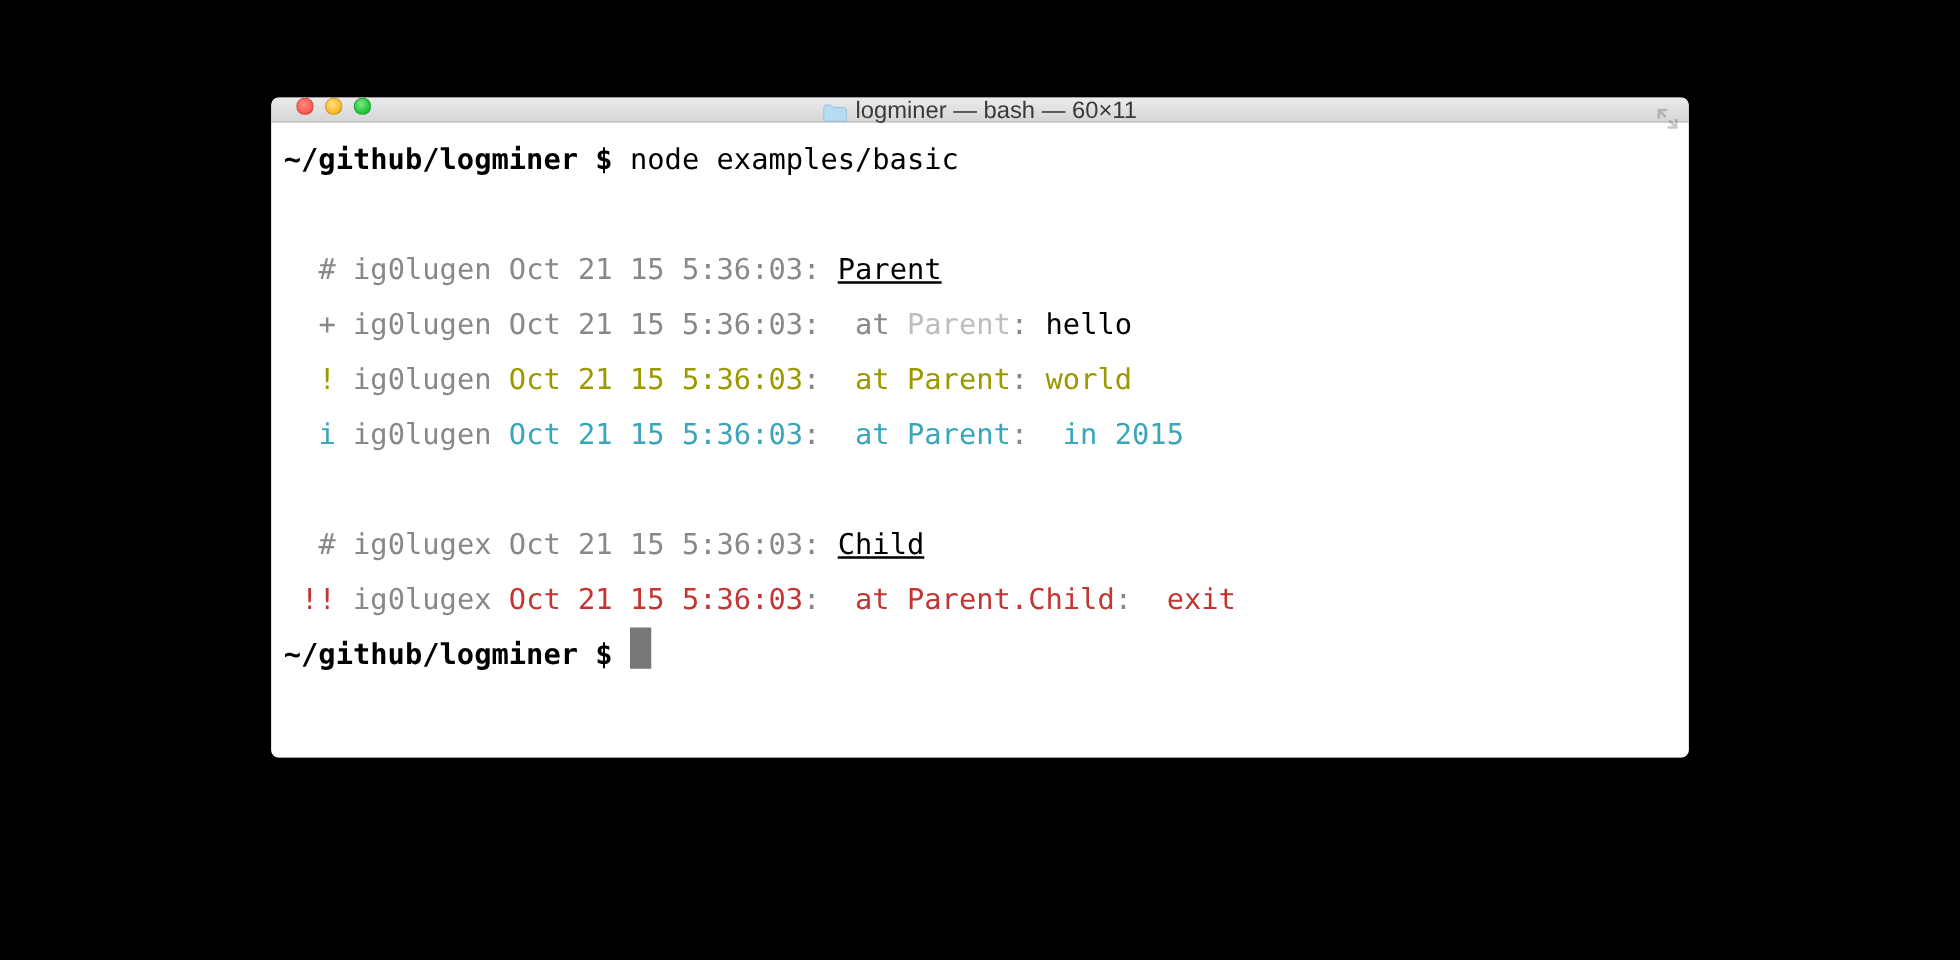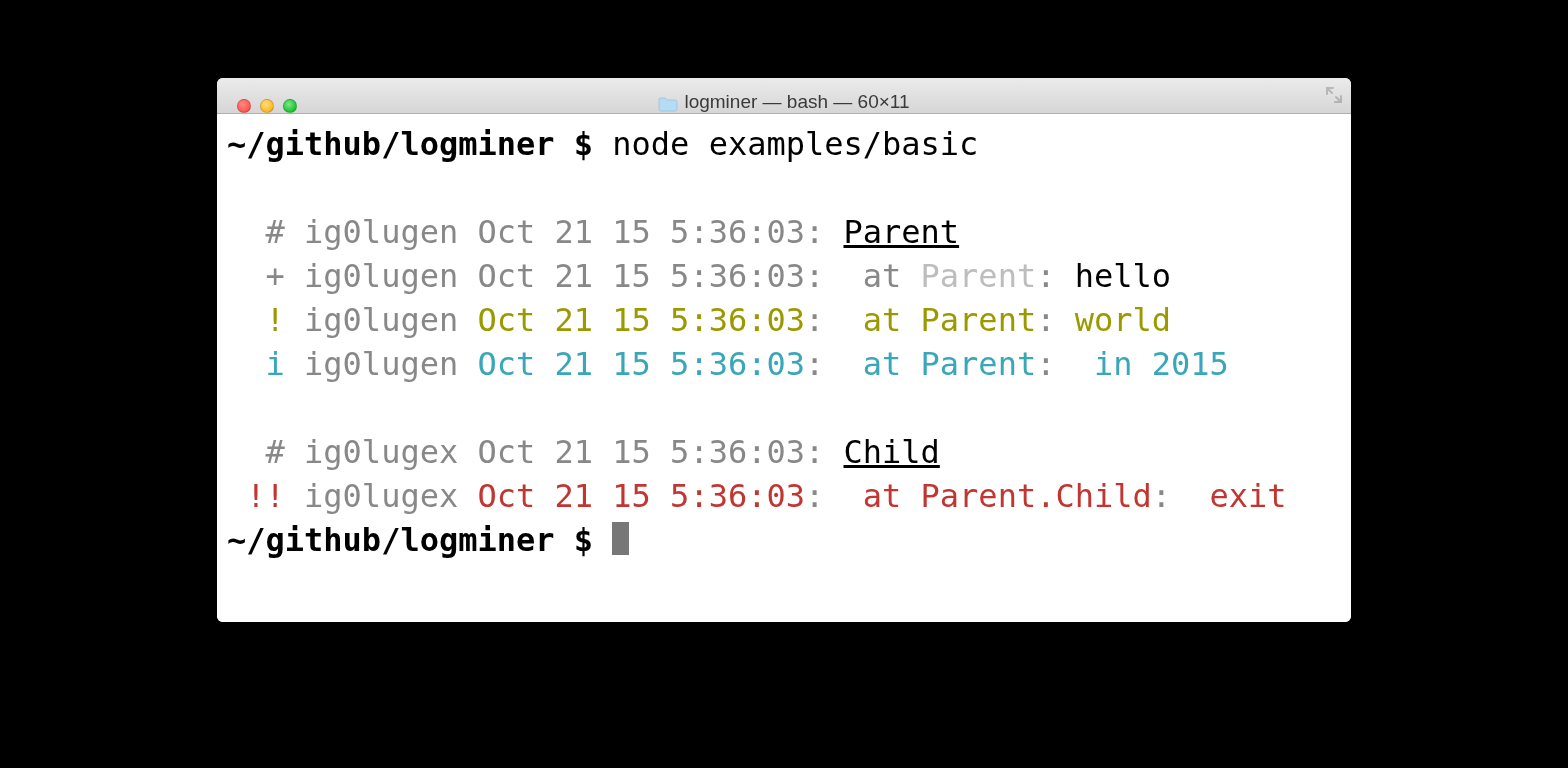--- a/index.html
+++ b/index.html
@@ -17,25 +17,25 @@
       padding-top: 78px;
     }
     .window {
       width: 1134px;
       background: #fff;
       border-radius: 6px;
       box-shadow: 0 20px 60px rgba(0,0,0,0.5);
       overflow: hidden;
     }
     .titlebar {
-      height: 36px;
+      height: 20px;
       background: linear-gradient(to bottom, #ebebeb 0%, #d6d6d6 100%);
       border-bottom: 1px solid #b0b0b0;
       display: flex;
-      align-items: flex-end;
+      align-items: flex-start;
       position: relative;
       padding: 0 20px;
     }
     .traffic-lights {
       display: flex;
       gap: 9px;
       align-items: center;
     }
     .tl {
       width: 14px;
@@ -65,21 +65,21 @@
     .expand-icon {
       position: absolute;
       right: 8px;
       top: 8px;
       width: 18px;
       height: 18px;
       opacity: 0.35;
     }
     .terminal {
       font-family: Menlo, "DejaVu Sans Mono", Consolas, monospace;
-      font-size: 32px;
+      font-size: 23px;
       line-height: 44px;
       padding: 8px 10px 60px 10px;
       background: #fff;
       color: #000;
       white-space: pre;
     }
     .bold { font-weight: 700; }
     .gray { color: #888888; }
     .lightgray { color: #bdbdbd; }
     .olive { color: #9a9a00; }

